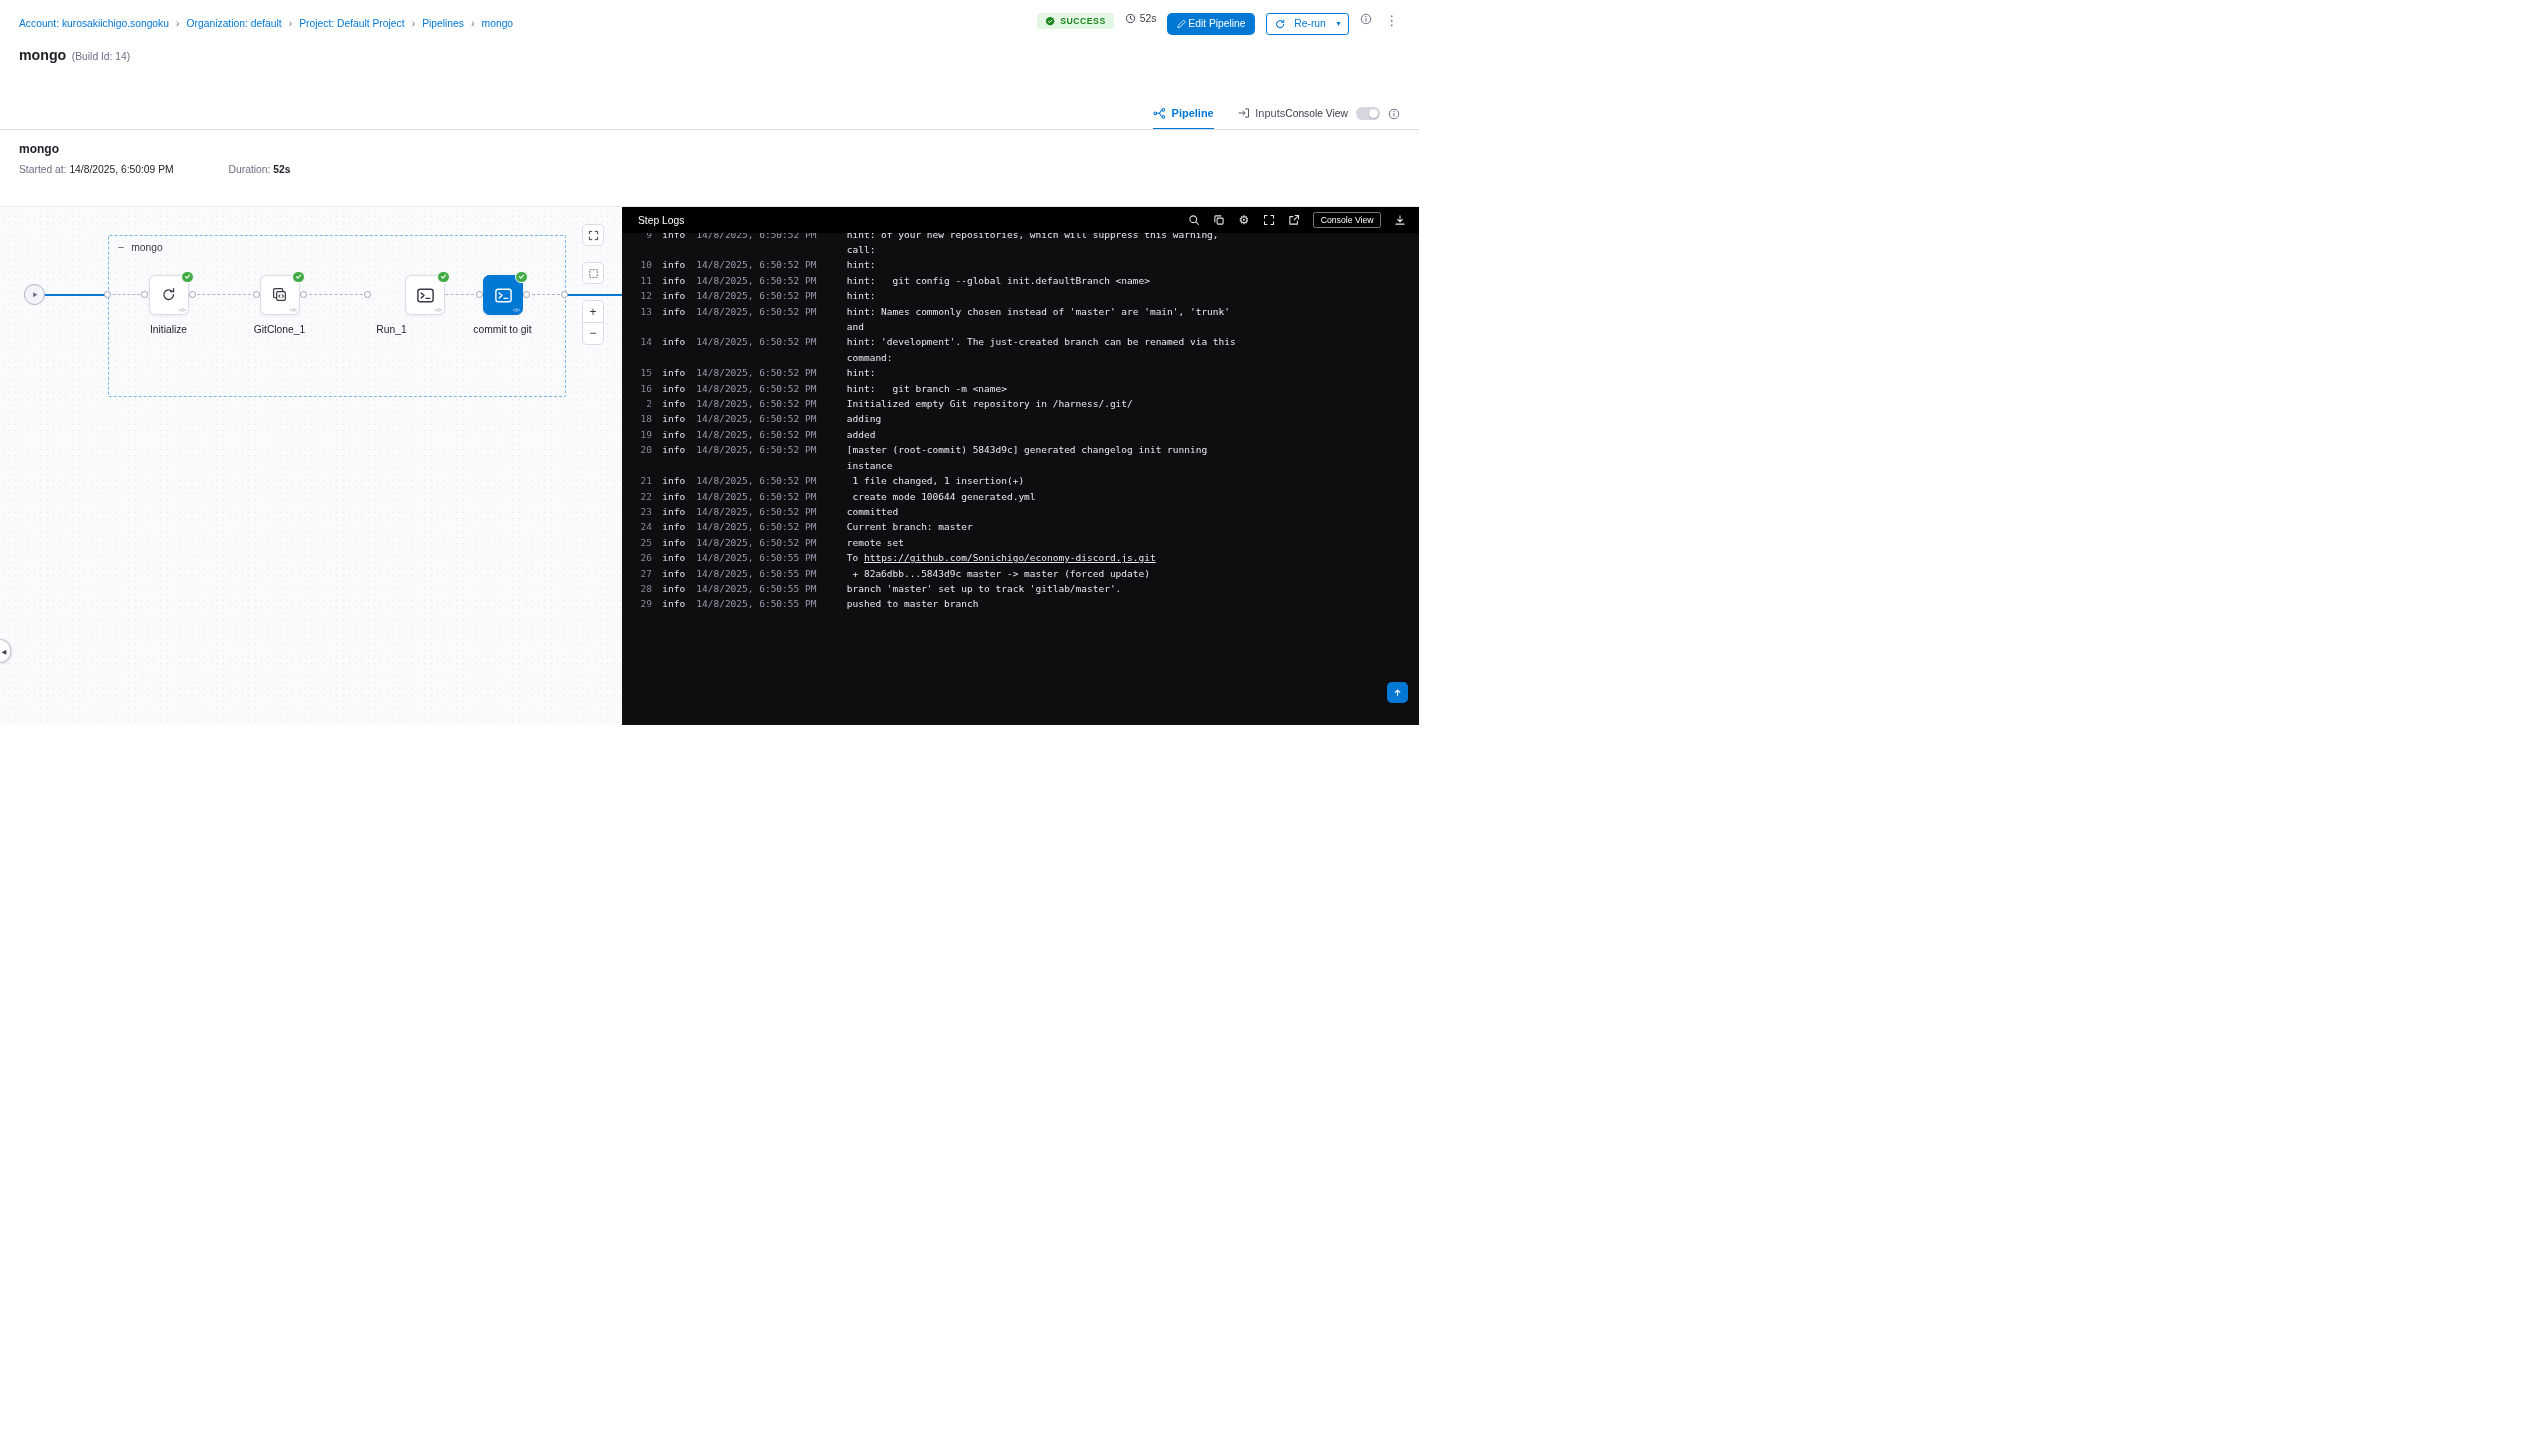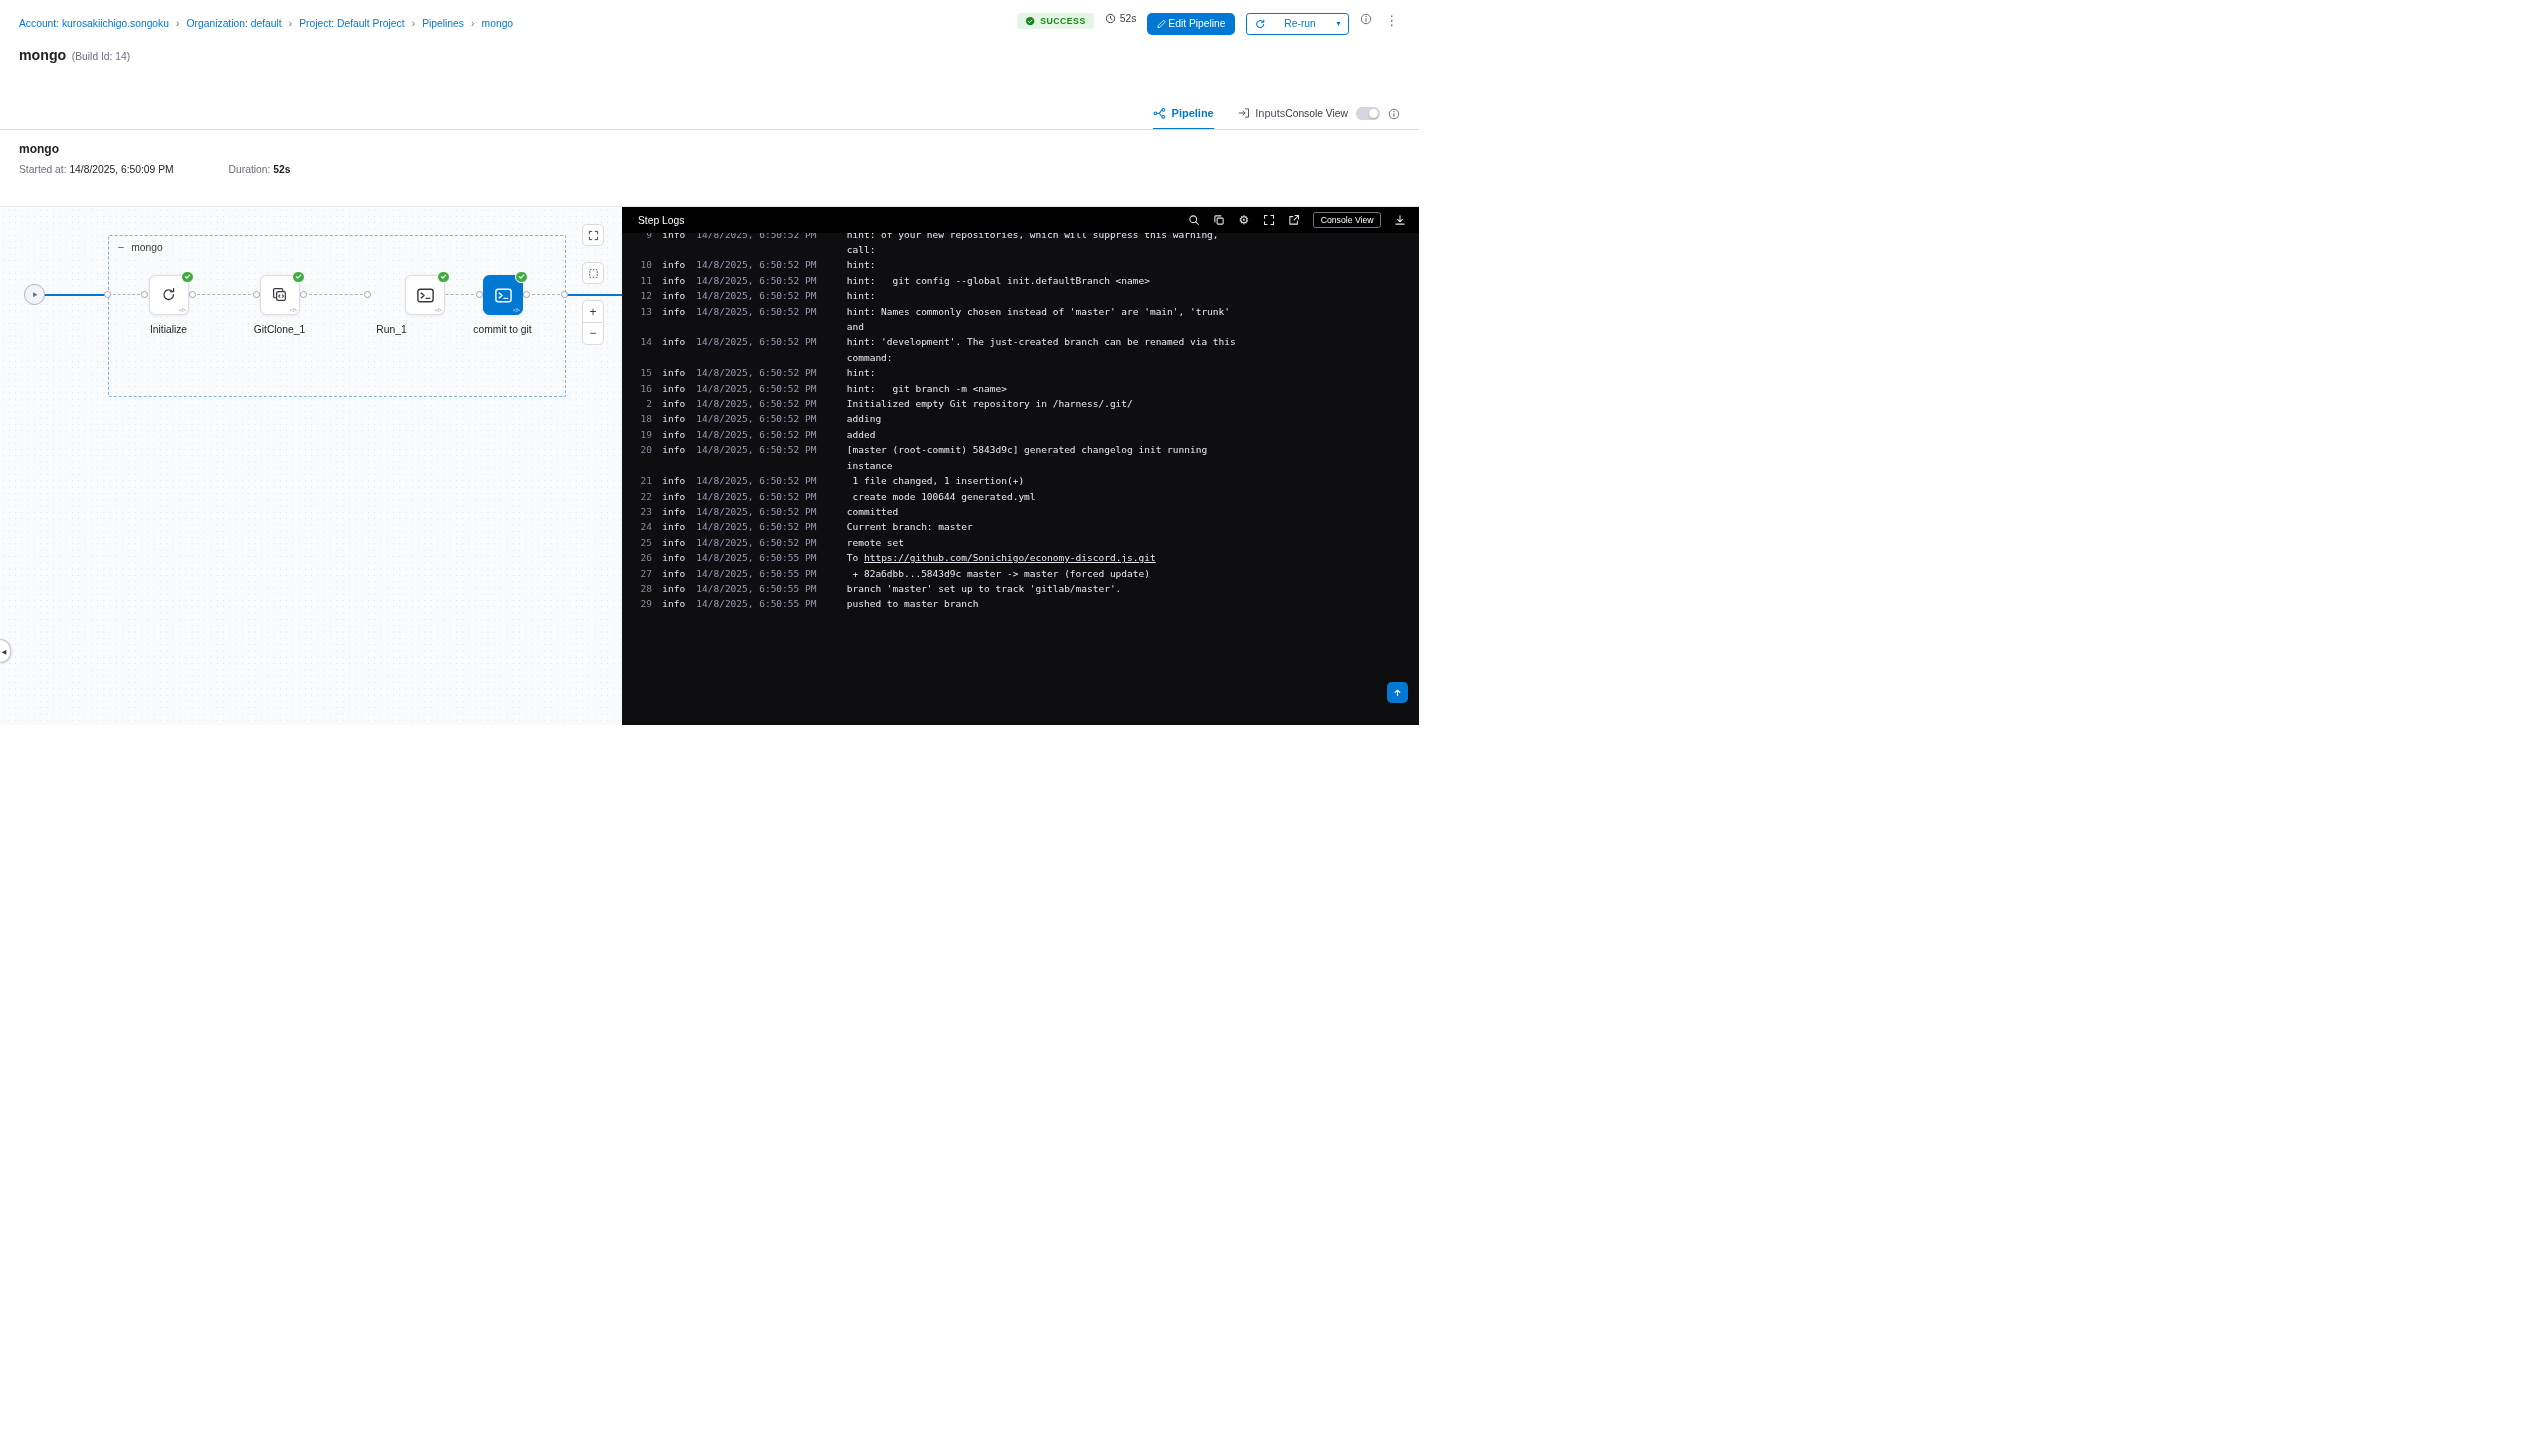--- a/index.html
+++ b/index.html
@@ -14,21 +14,21 @@
   .topline { display:flex; justify-content:space-between; align-items:center; }
   .breadcrumb { display:flex; align-items:center; font-size:10.3px; }
   .crumb { color:#0278d5; text-decoration:none; }
   .crumb-sep { color:#6b6d85; margin:0 7.1px; font-size:10.3px; }
   .actions { display:flex; align-items:flex-start; gap:11px; }
   .status-badge { display:flex; align-items:center; gap:4.7px; background:#e4f7e4; color:#1b841d;
                   font-size:8.7px; font-weight:700; letter-spacing:0.5px; padding:3.2px 8px; border-radius:3.2px; }
   .duration { display:flex; align-items:center; gap:4px; font-size:10.3px; color:#383946; }
   .btn-primary { display:inline-flex; align-items:center; gap:2px; background:#0278d5; color:#fff;
                  border:none; border-radius:5px; height:22px; padding:0 9.5px; font-size:10.3px; font-family:inherit; }
-  .btn-outline { display:inline-flex; align-items:center; gap:19px; background:#fff; color:#0278d5;
+  .btn-outline { display:inline-flex; align-items:center; gap:9px; background:#fff; color:#0278d5;
                  border:0.8px solid #0278d5; border-radius:3.2px; height:22px; padding:0 8px; font-size:10.3px; font-family:inherit; }
   .caret { font-size:8px; margin-left:1.6px; }
   .icon-gray { color:#6b6d85; }
   .kebab { font-size:13.4px; color:#6b6d85; padding:0 1.6px; }
   .title-row { display:flex; align-items:baseline; margin-top:12px; }
   .title-row h1 { font-size:14.2px; font-weight:700; color:#22222a; }
   .build-id { font-size:10.3px; color:#6b6d85; margin-left:5.5px; }
   .user-row { display:flex; align-items:center; gap:6.3px; margin-top:8.7px; color:#383946; font-size:11px; }
 
   

